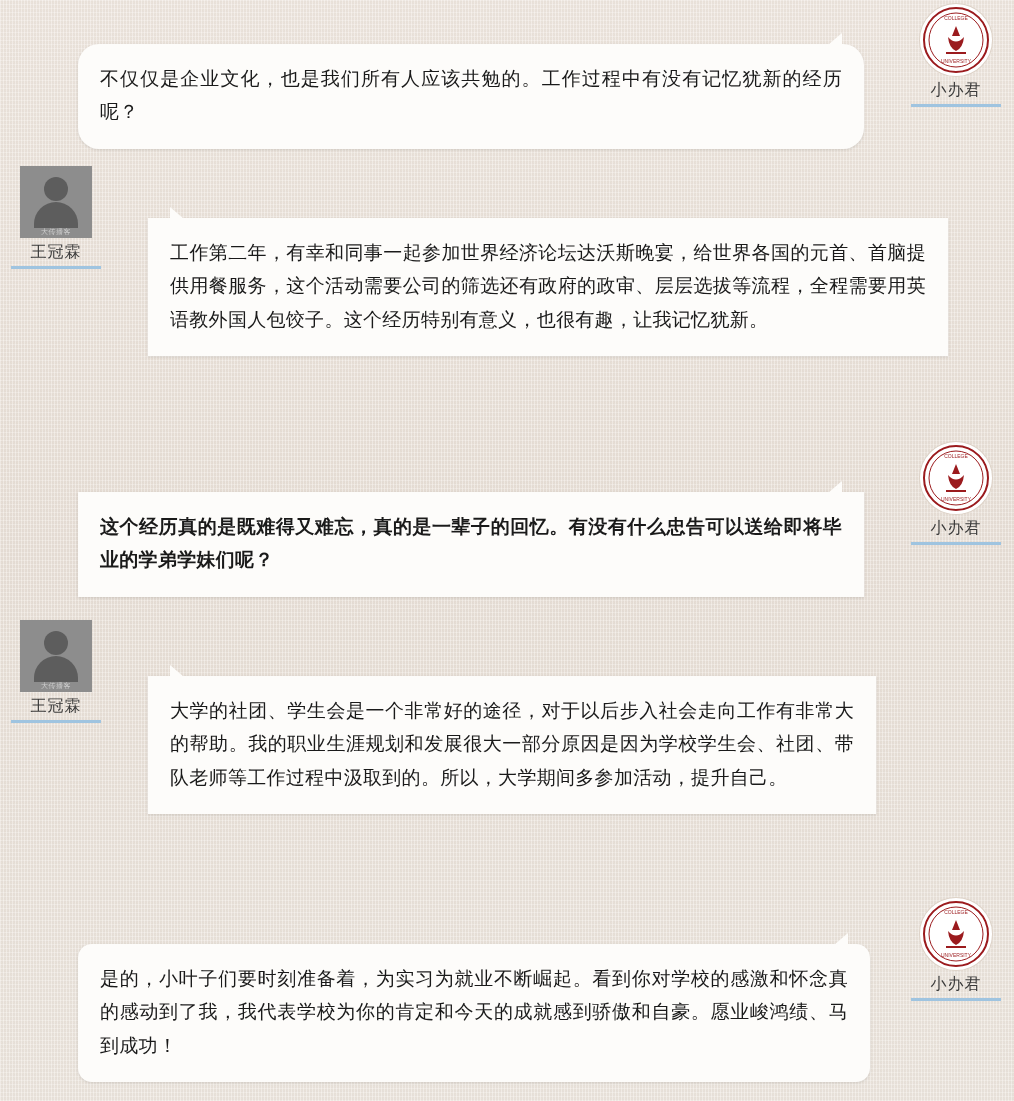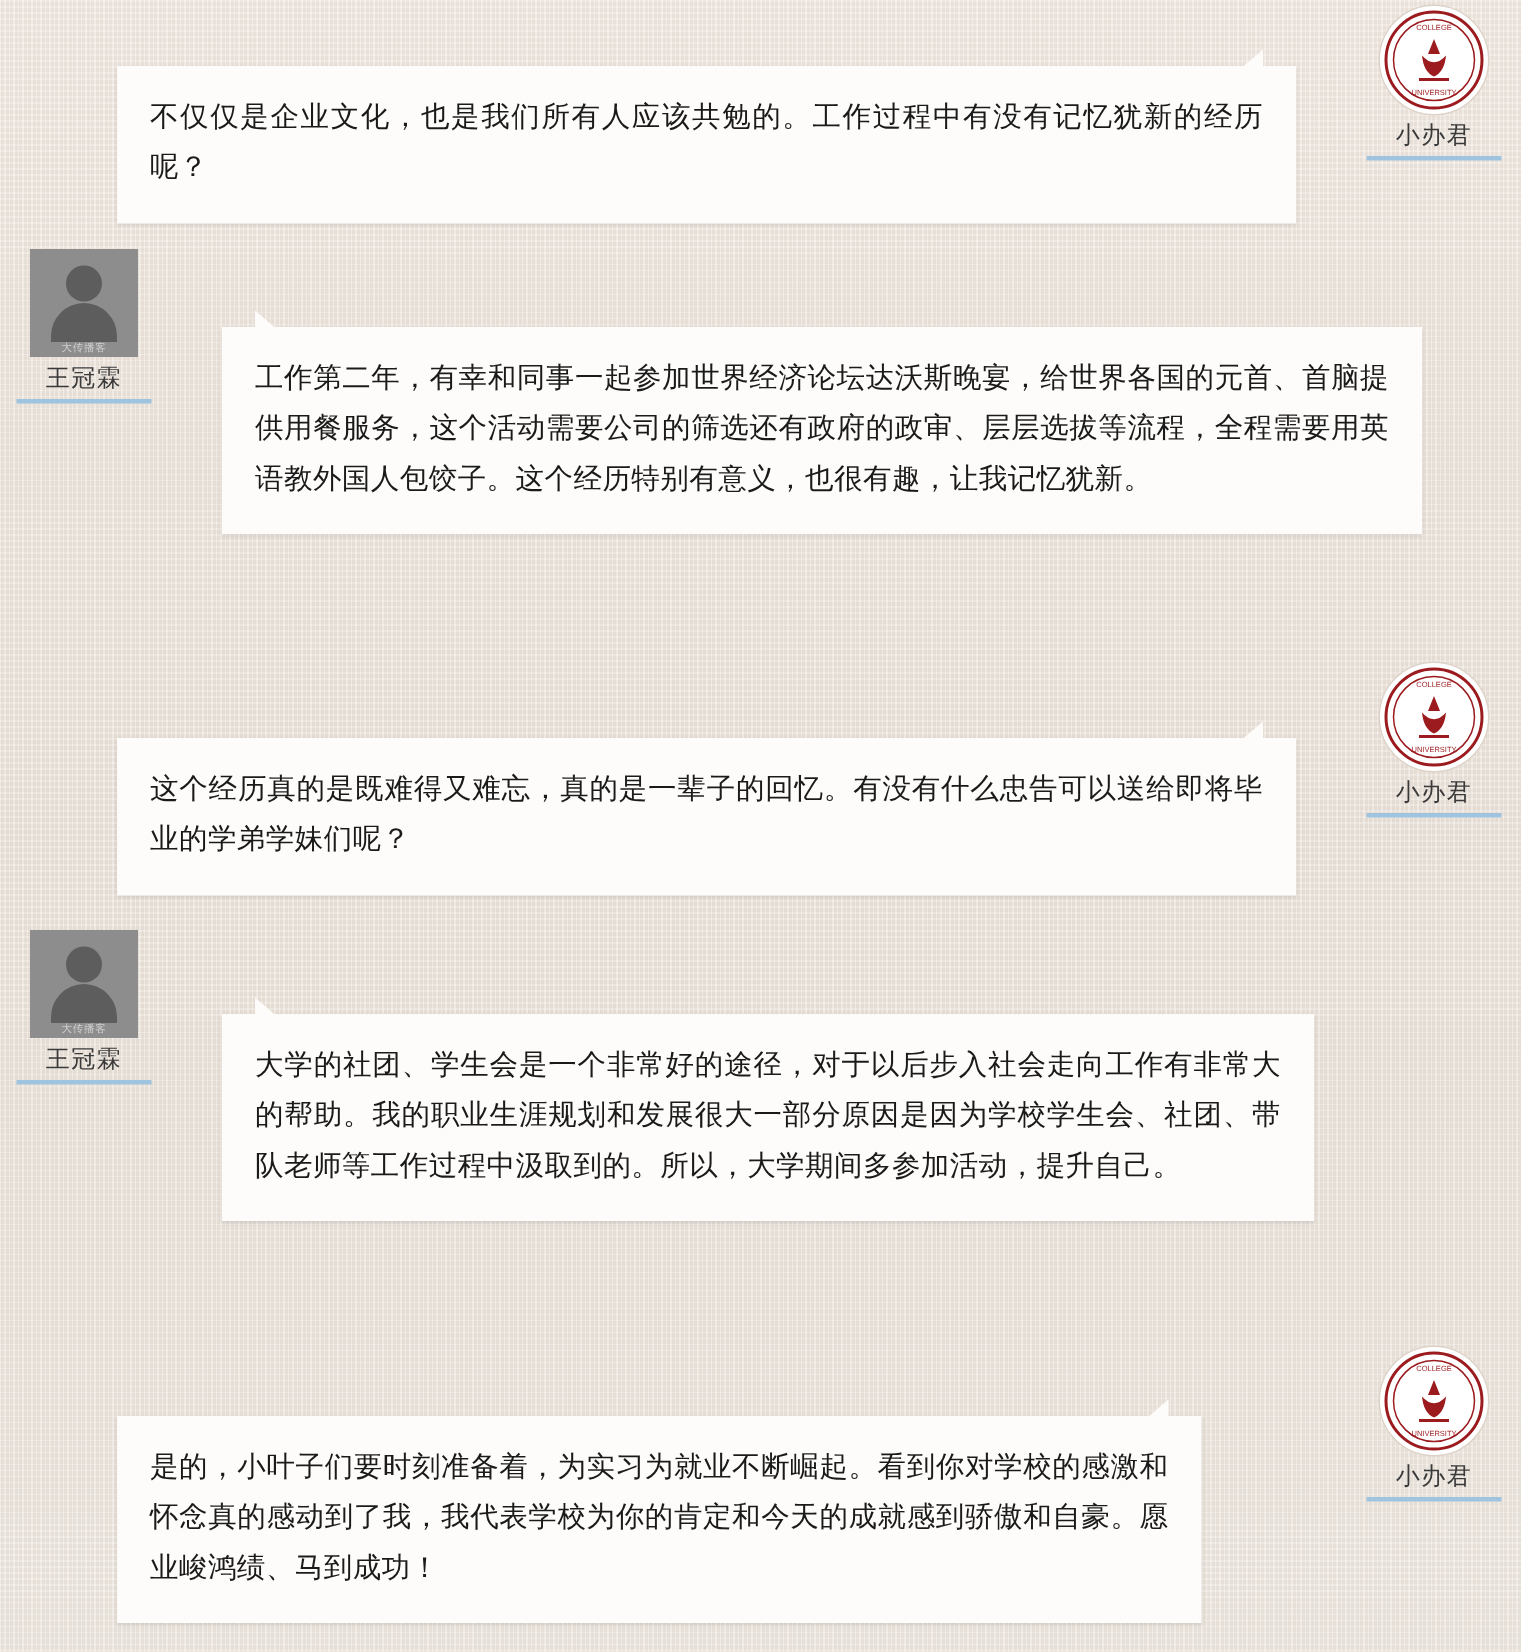--- a/index.html
+++ b/index.html
@@ -131,33 +131,33 @@
     position: absolute;
     bottom: 1px;
     left: 0; right: 0;
     text-align: center;
     font-size: 7px;
     color: #cfcfcf;
     letter-spacing: 0.5px;
   }
 
   
-  #m1-bubble { left: 78px;  top: 44px;  width: 786px; }
+  #m1-bubble { left: 78px;  top: 44px;  width: 786px; border-radius: 21px; }
   #m1-avatar { left: 908px; top: 4px; }
 
   #m2-bubble { left: 148px; top: 218px; width: 800px; }
   #m2-avatar { left: 8px;   top: 166px; }
 
-  #m3-bubble { left: 78px;  top: 492px; width: 786px; }
+  #m3-bubble { left: 78px;  top: 492px; width: 786px; font-weight: bold; }
   #m3-avatar { left: 908px; top: 442px; }
 
   #m4-bubble { left: 148px; top: 676px; width: 728px; }
   #m4-avatar { left: 8px;   top: 620px; }
 
-  #m5-bubble { left: 78px;  top: 944px; width: 723px; }
+  #m5-bubble { left: 78px;  top: 944px; width: 792px; border-radius: 14px; }
   #m5-avatar { left: 908px; top: 898px; }
 </style>
 </head>
 <body>
 
 <div class="chat">
 
   <div class="msg-row">
     <div class="bubble right-tail" id="m1-bubble">
       <p>不仅仅是企业文化，也是我们所有人应该共勉的。工作过程中有没有记忆犹新的经历呢？</p>

